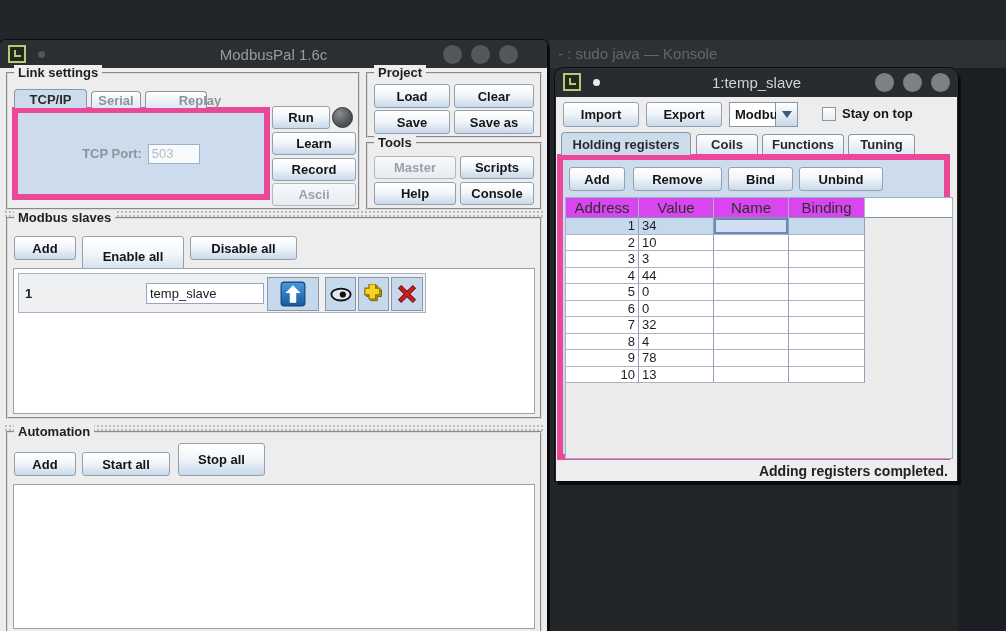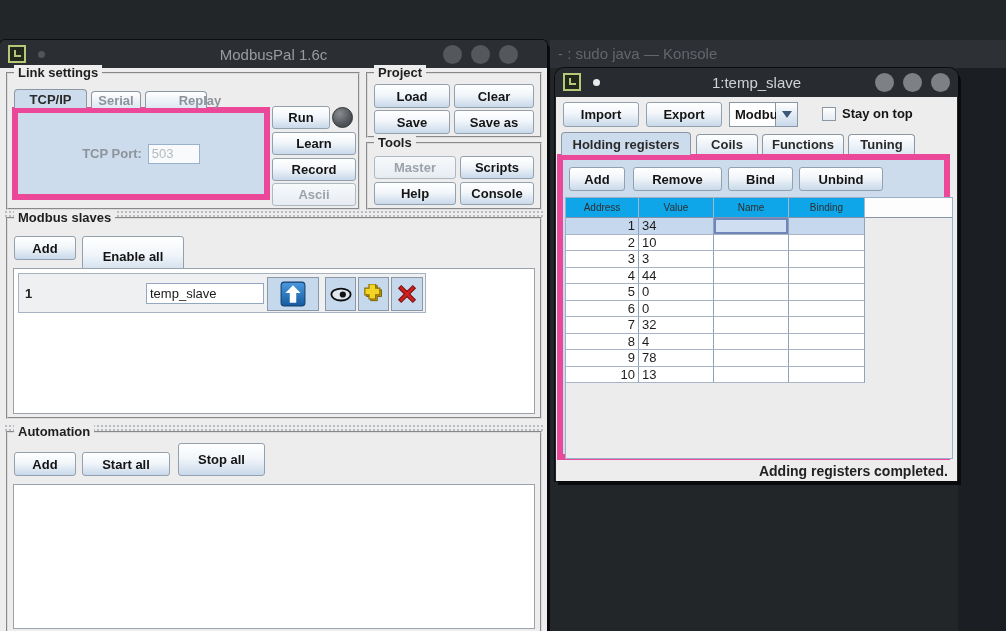--- a/index.html
+++ b/index.html
@@ -57,22 +57,22 @@
   .combo-text { position:absolute; border:1px solid #8b97a5; background:#fff; font-weight:bold; font-size:13px;
          color:#141414; display:flex; align-items:center; padding-left:5px; }
   .combo-arrow { position:absolute; border:1px solid #8b97a5; border-left:none;
          background:linear-gradient(180deg,#ffffff,#c9d9ea); display:flex; align-items:center; justify-content:center; }
   .jcheck { position:absolute; width:14px; height:14px; border:1px solid #8b97a5;
          background:linear-gradient(#ffffff,#e4ecf4); }
 
   
   .scrollpane { position:absolute; background:#ececec; border:1px solid #9cb0cd; overflow:hidden; }
   .thead { display:flex; height:20px; }
-  .thcell { background:#0ea5e9; border-right:1px solid #aab6c8; border-bottom:1px solid #8494ad;
-         font-size:10px; color:#2f2f2f; display:flex; align-items:center; justify-content:center; }
+  .thcell { background:#d946ef; border-right:1px solid #aab6c8; border-bottom:1px solid #8494ad;
+         font-size:15px; color:#2f2f2f; display:flex; align-items:center; justify-content:center; }
   .thfill { flex:1; background:#fdfdfd; border-bottom:1px solid #8494ad; }
   .trow { display:flex; height:16.5px; }
   .tcell { background:#ffffff; border-right:1px solid #93a2bb; border-bottom:1px solid #a9b4c6;
          font-size:13px; color:#1c1c1c; display:flex; align-items:center; }
   .c-addr { width:73px; justify-content:flex-end; padding-right:3px; }
   .c-val  { width:75px; padding-left:3px; }
   .c-name { width:75px; }
   .c-bind { width:76px; }
   .c-fill { flex:1; background:#ececec; border-right:none; border-bottom:none; }
   .trow.selected .tcell:not(.c-fill) { background:#c6d8ee; }
@@ -133,20 +133,21 @@
       <button class="jbtn" style="left:6px; top:38px; width:82px; height:23px;">Help</button>
       <button class="jbtn" style="left:92px; top:38px; width:74px; height:23px;">Console</button>
     </div>
 
     <div class="splitter" style="left:4px; top:142px; width:539px;"></div>
 
     <div class="group" style="left:6px; top:149px; width:536px; height:202px;">
       <span class="gtitle">Modbus slaves</span>
       <button class="jbtn" style="left:6px; top:17px; width:62px; height:24px;">Add</button>
       <button class="jbtn" style="left:74px; top:17px; width:102px; height:40px;">Enable all</button>
+      <button class="jbtn" style="left:182px; top:17px; width:107px; height:24px;">Disable all</button>
       <div class="whitebox" style="left:5px; top:49px; width:522px; height:146px;">
         <div class="slave-row" style="left:4px; top:4px; width:408px; height:40px;">
           <span style="position:absolute; left:6px; top:12px; font-size:13px; font-weight:bold; color:#222;">1</span>
           <input class="jfield" style="position: absolute; left: 127px; top: 9px; width: 118px; height: 21px;" value="temp_slave">
           <span class="icon-btn" style="left:248px; width:52px;">
             <svg width="26" height="26" viewBox="0 0 24 24">
               <defs>
                   <linearGradient id="bg1" x1="0" y1="0" x2="0" y2="1">
                 <stop offset="0" stop-color="#4b9be0"></stop>
                     <stop offset="1" stop-color="#155a9e"></stop>

